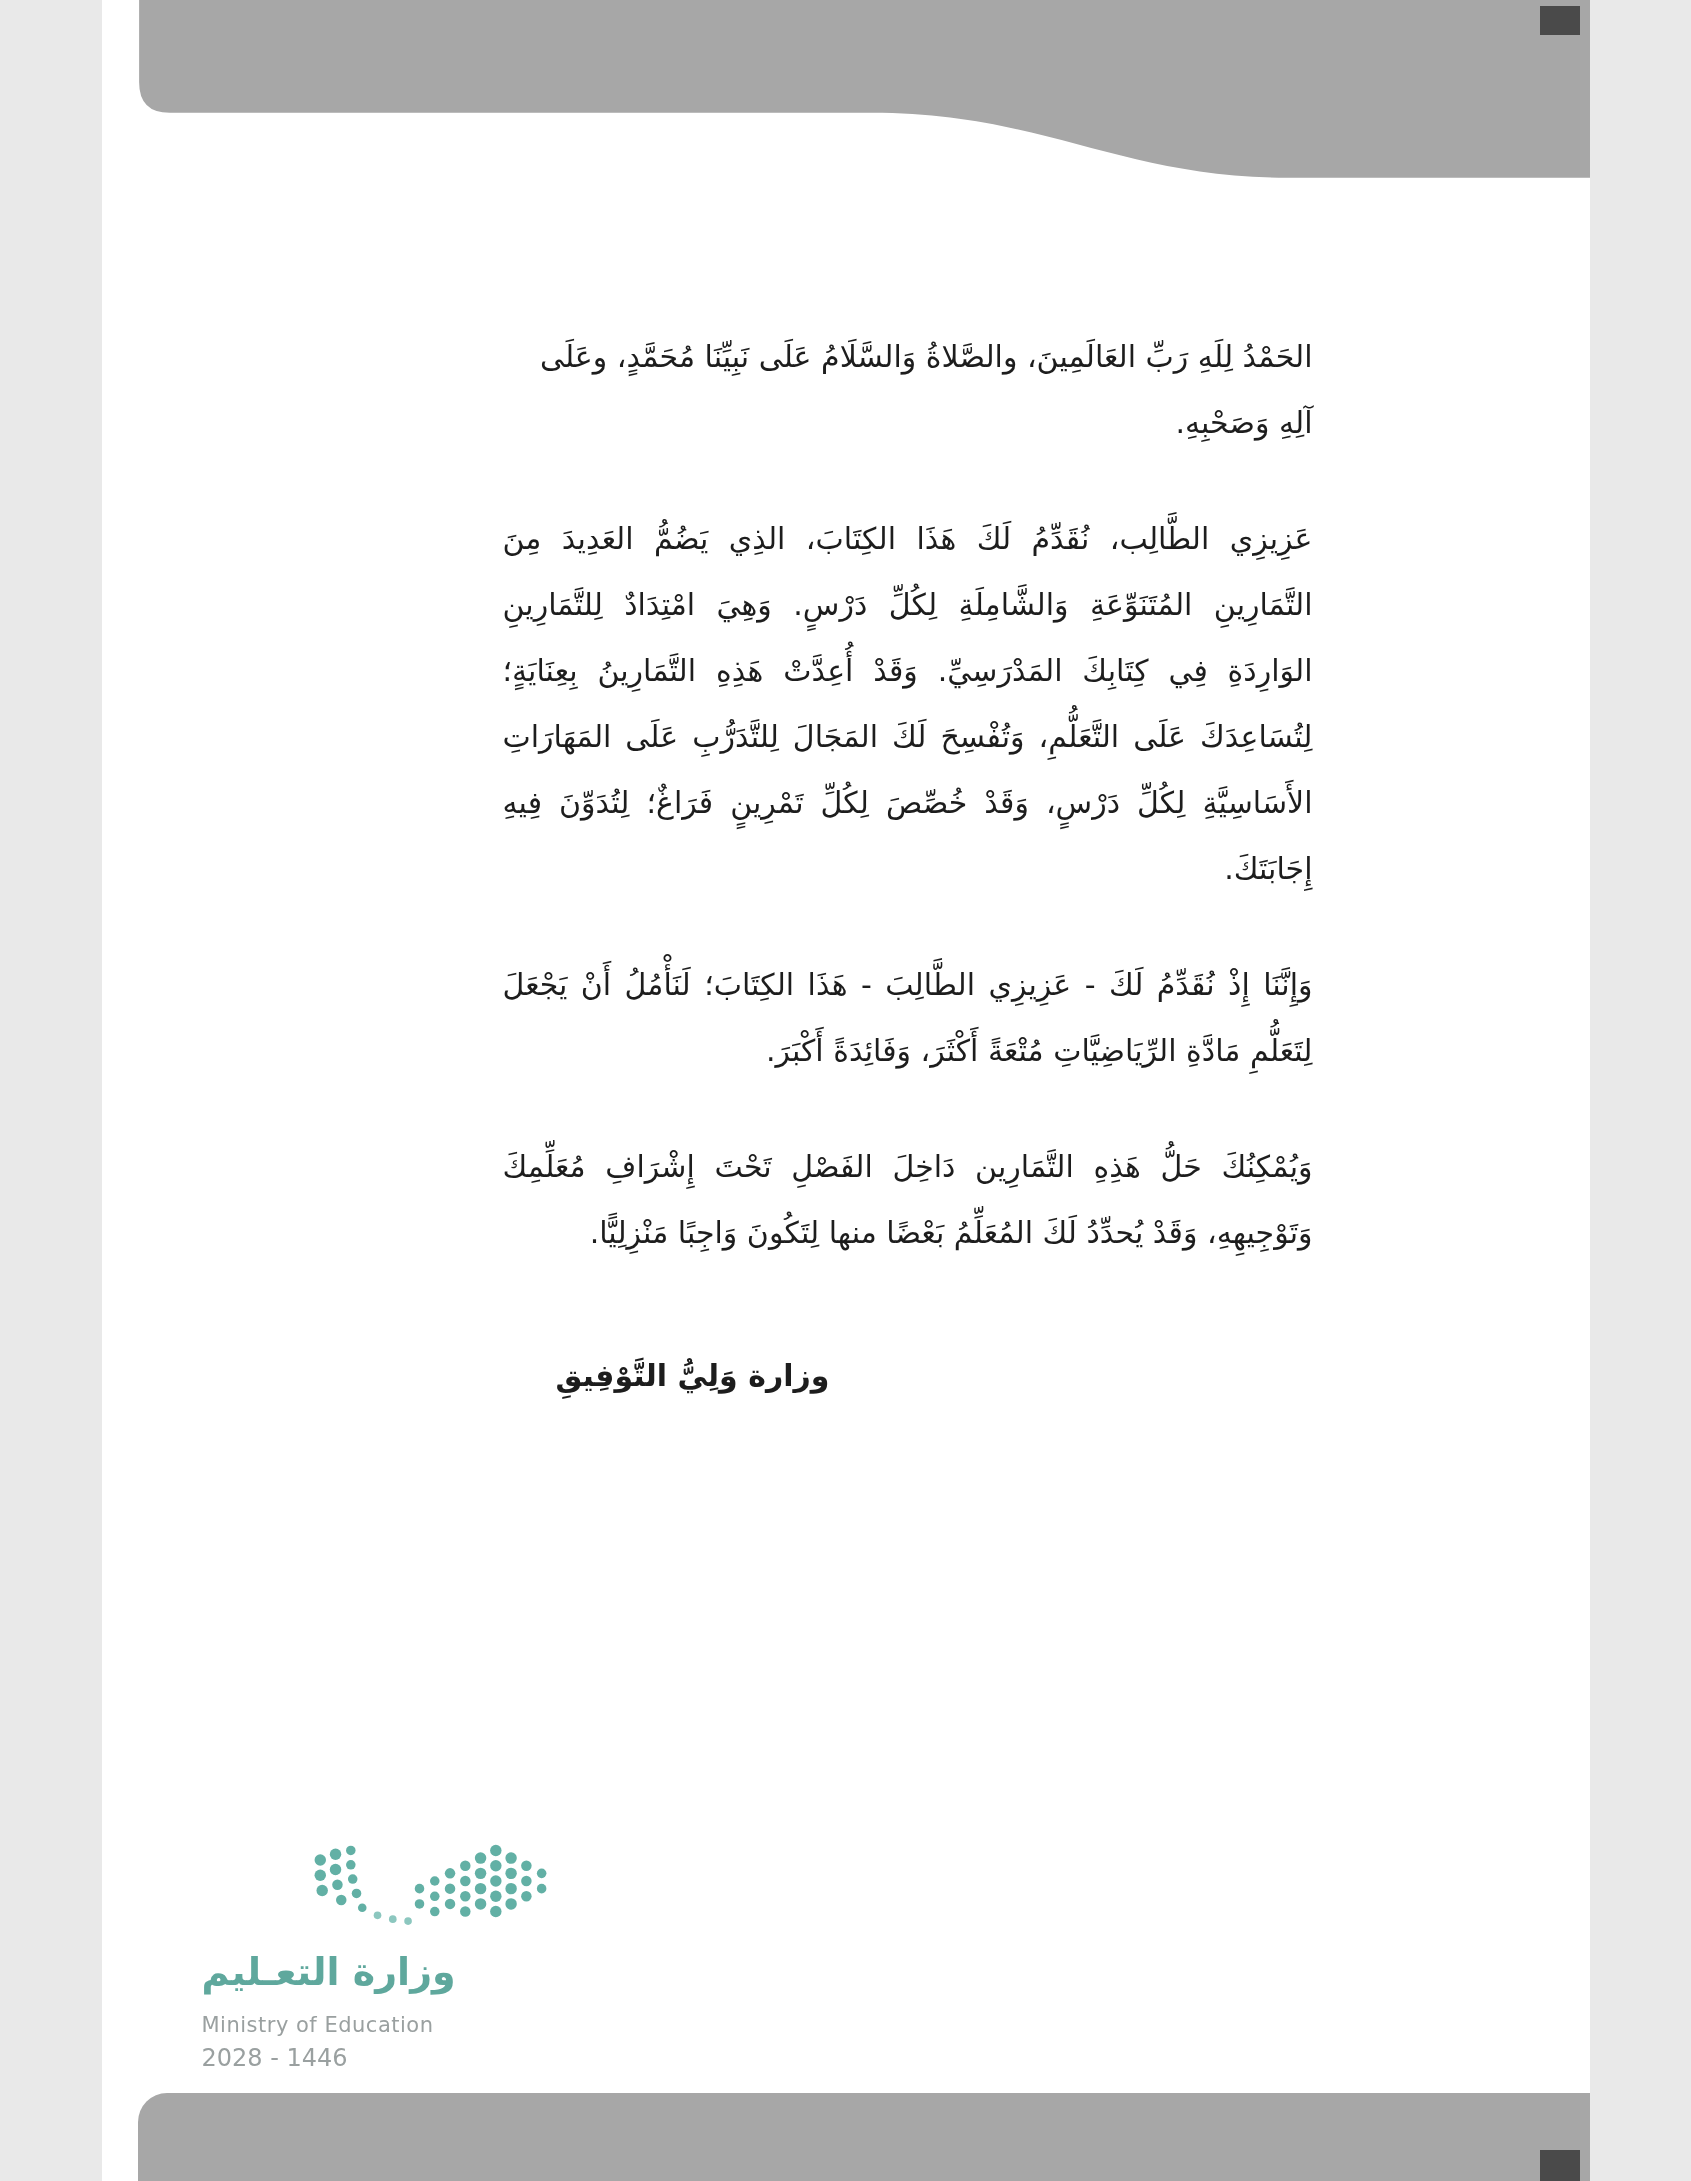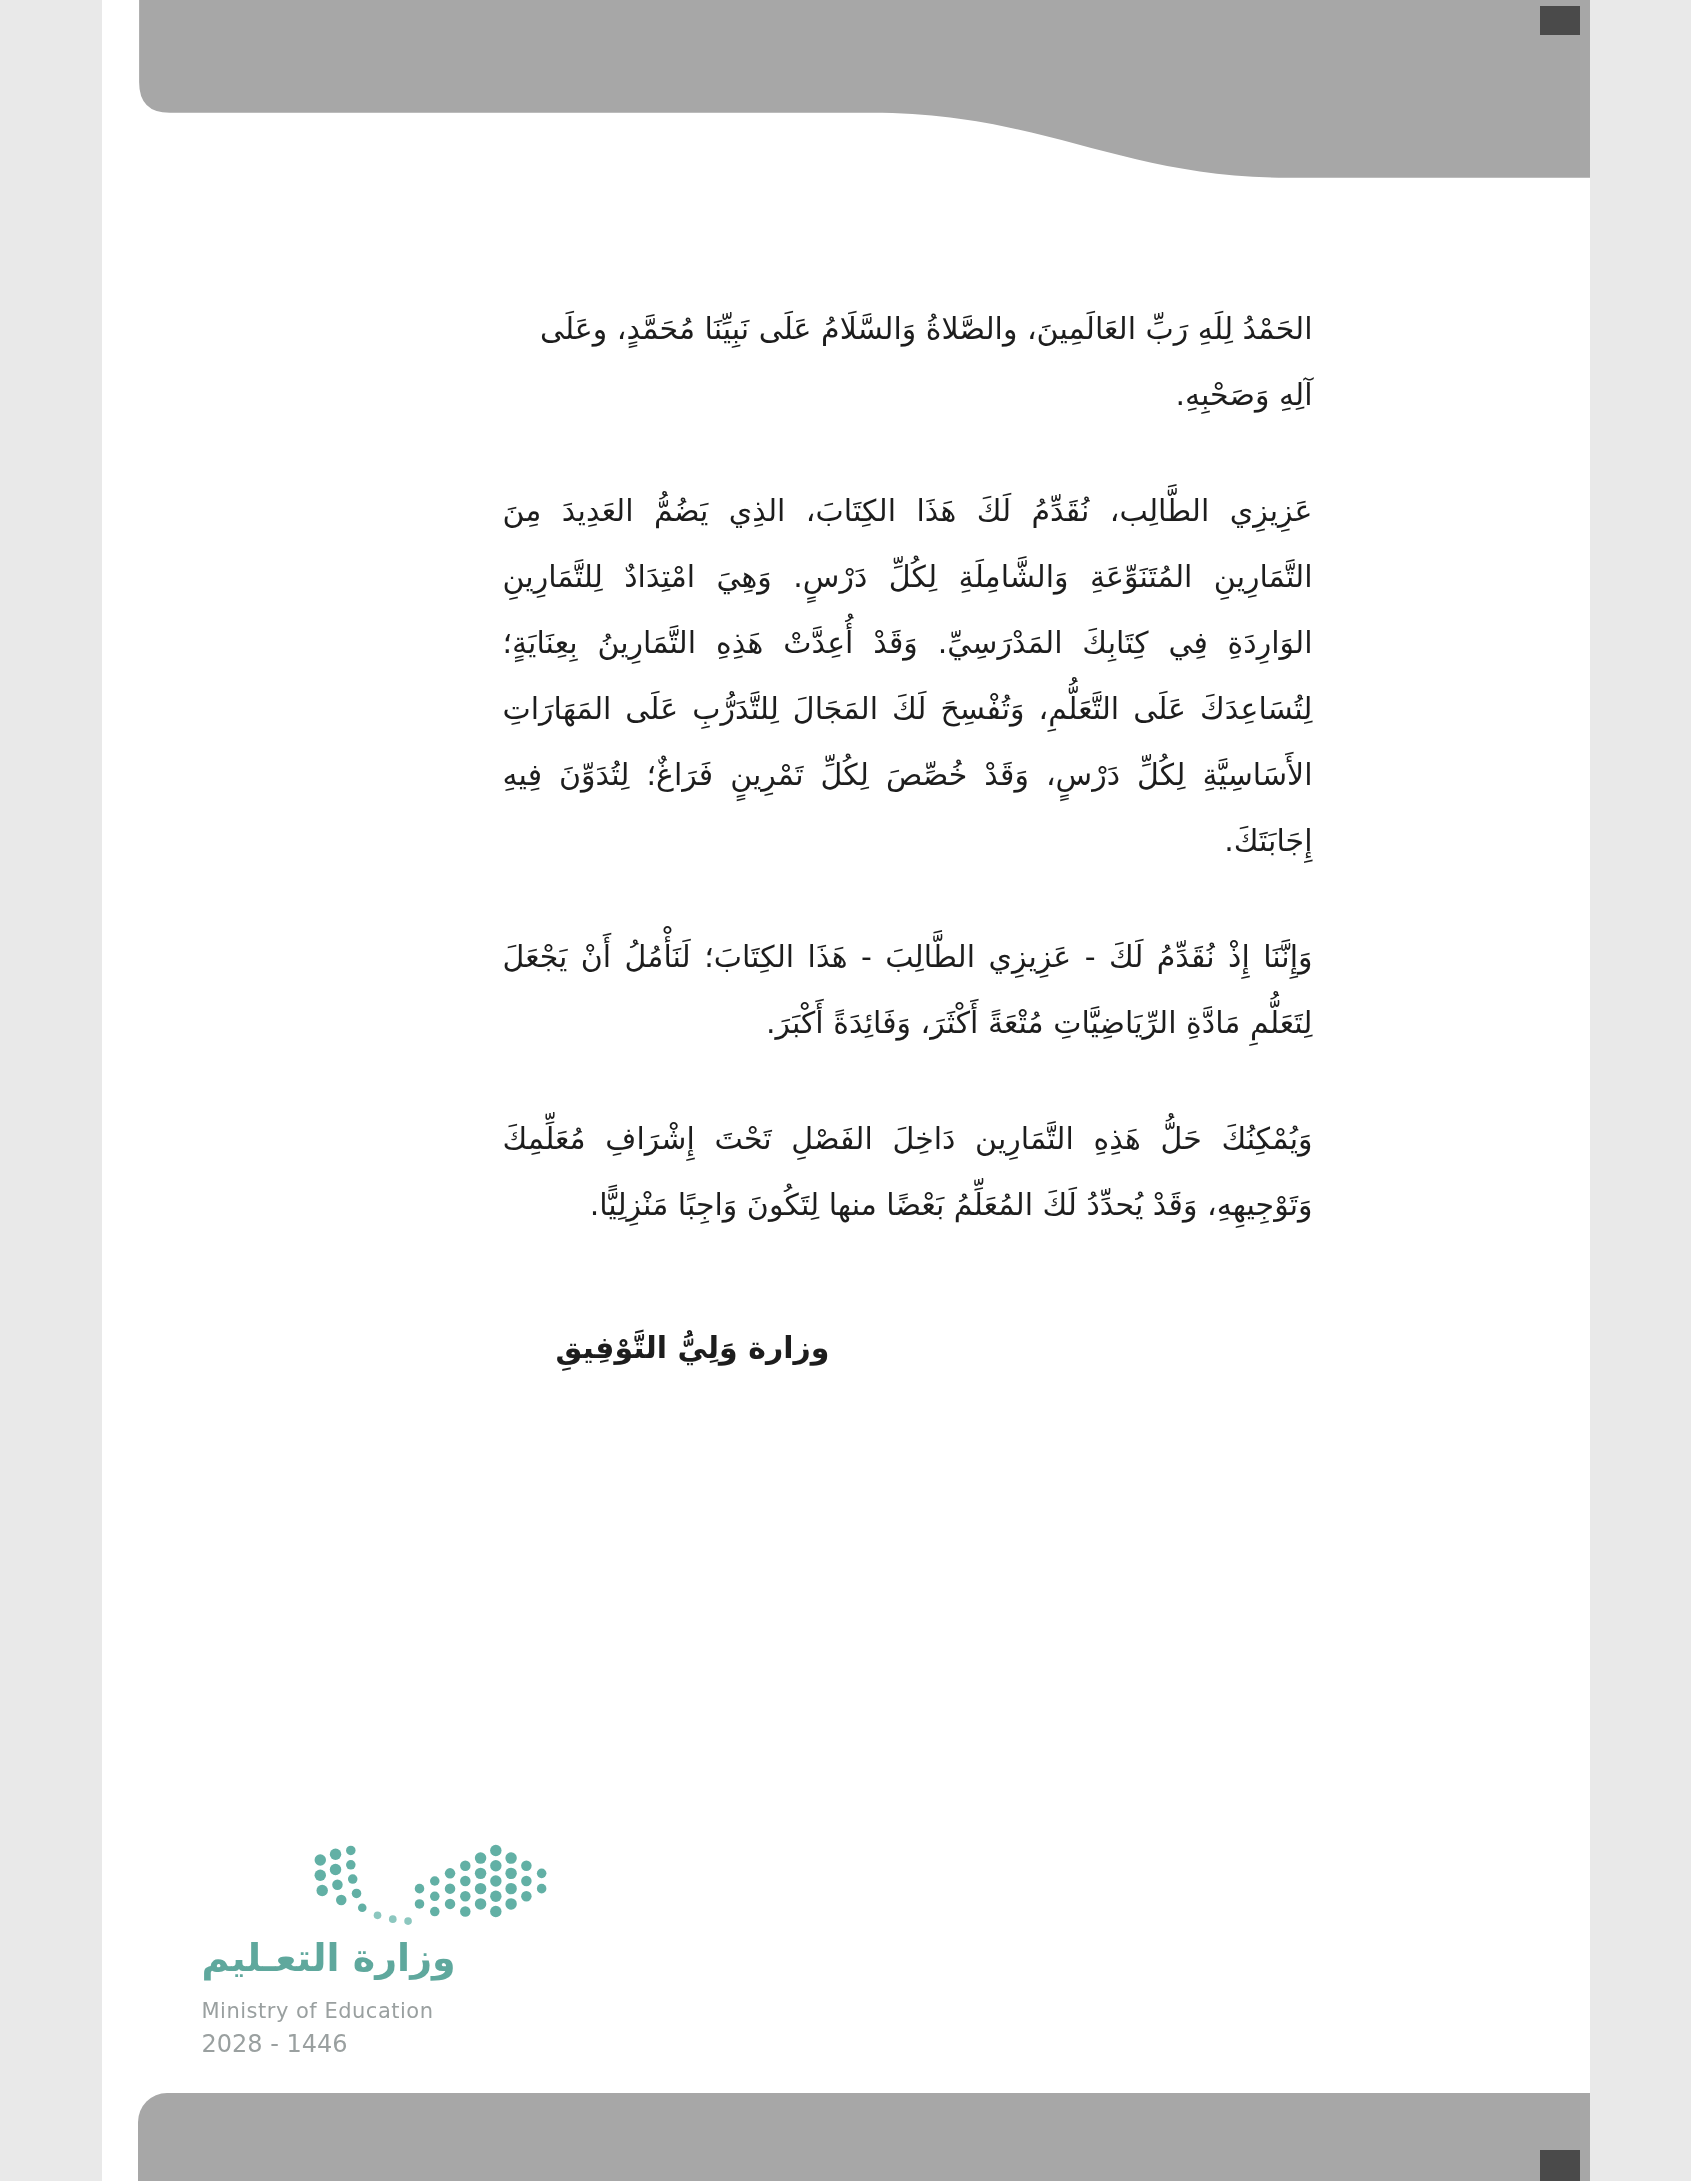--- a/index.html
+++ b/index.html
@@ -40,21 +40,21 @@
     top: 5.7px;
     right: 9.6px;
     width: 40px;
     height: 29px;
     background: #4a4a4a;
   }
 
   
   main {
     position: absolute;
-    top: 296px;
+    top: 324px;
     right: 277px;
     left: 401px;
     direction: rtl;
   }
   main p {
     margin: 0 0 50px 0;
     font-size: 30px;
     line-height: 2.2;
     color: #1d1d1d;
     text-align: justify;
@@ -78,21 +78,21 @@
     position: absolute;
     left: 100px;
     top: 1833px;
     width: 382px;
   }
   .logo-dots {
     display: block;
     margin-left: 103px;
   }
   .ministry-ar {
-    margin-top: 9px;
+    margin-top: 23px;
     font-size: 38px;
     font-weight: bold;
     color: #5fa89d;
     direction: rtl;
     text-align: left;
     line-height: 1.1;
   }
   .ministry-en {
     margin-top: 19px;
     font-size: 21px;

